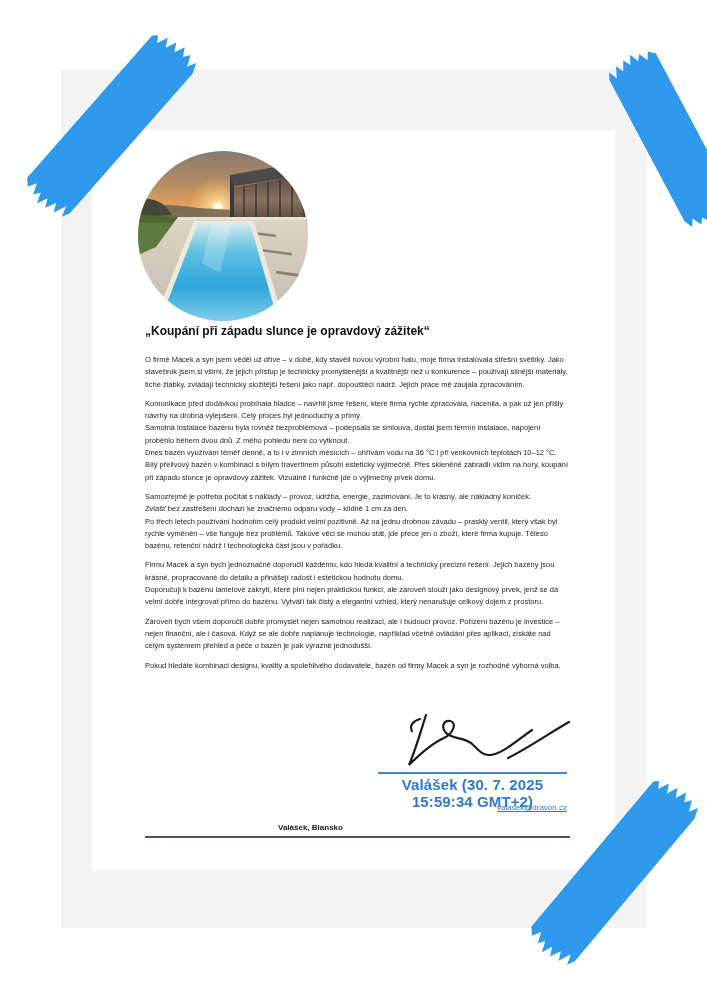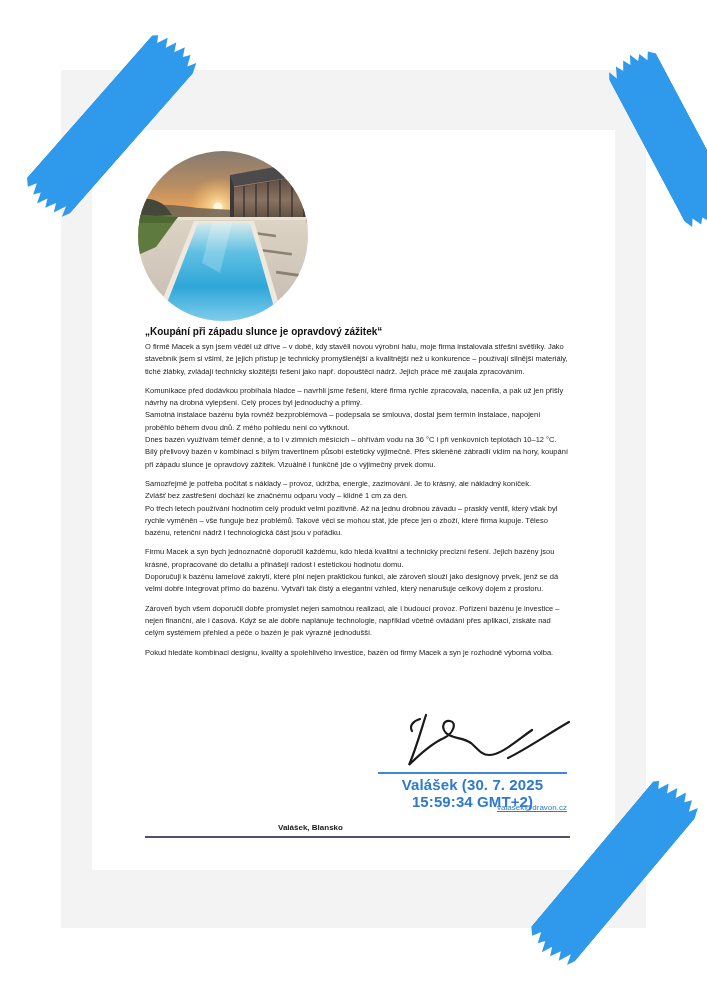--- a/index.html
+++ b/index.html
@@ -28,22 +28,22 @@
   .photo{
     position:absolute;left:46px;top:21px;width:170px;height:170px;
     border-radius:50%;overflow:hidden;
   }
   .photo svg{display:block;width:100%;height:100%;}
   .letter{
     position:absolute;left:53px;top:196px;width:426px;
     font-size:7.5px;line-height:12.3px;color:var(--body-text);
   }
   .heading{
-    font-size:10px;font-weight:bold;color:#101010;
-    margin:0 0 4px 0;line-height:11px;
+    font-size:12px;font-weight:bold;color:#101010;
+    margin:0 0 17px 0;line-height:11px;
   }
   .para{margin:0 0 7px 0;white-space:pre-line;}
   .sig-scribble{
     position:absolute;left:300px;top:580px;width:180px;height:62px;
   }
   .sig-line{
     position:absolute;left:286px;top:642px;width:189px;height:2px;
     background:var(--sigline);
   }
   .sig-stamp{
@@ -143,21 +143,21 @@
     <p class="para">O firmě Macek a syn jsem věděl už dříve – v době, kdy stavěli novou výrobní halu, moje firma instalovala střešní světlíky. Jako stavebník jsem si všiml, že jejich přístup je technicky promyšlenější a kvalitnější než u konkurence – používají silnější materiály, tiché žlábky, zvládají technicky složitější řešení jako např. dopouštěcí nádrž. Jejich práce mě zaujala zpracováním.</p>
     <p class="para">Komunikace před dodávkou probíhala hladce – navrhli jsme řešení, které firma rychle zpracovala, nacenila, a pak už jen přišly návrhy na drobná vylepšení. Celý proces byl jednoduchý a přímý.
 Samotná instalace bazénu byla rovněž bezproblémová – podepsala se smlouva, dostal jsem termín instalace, napojení proběhlo během dvou dnů. Z mého pohledu není co vytknout.
 Dnes bazén využívám téměř denně, a to i v zimních měsících – ohřívám vodu na 36 °C i při venkovních teplotách 10–12 °C. Bílý přelivový bazén v kombinaci s bílým travertinem působí esteticky výjimečně. Přes skleněné zábradlí vidím na hory, koupání při západu slunce je opravdový zážitek. Vizuálně i funkčně jde o výjimečný prvek domu.</p>
     <p class="para">Samozřejmě je potřeba počítat s náklady – provoz, údržba, energie, zazimování. Je to krásný, ale nákladný koníček.
 Zvlášť bez zastřešení dochází ke značnému odparu vody – klidně 1 cm za den.
 Po třech letech používání hodnotím celý produkt velmi pozitivně. Až na jednu drobnou závadu – prasklý ventil, který však byl rychle vyměněn – vše funguje bez problémů. Takové věci se mohou stát, jde přece jen o zboží, které firma kupuje. Těleso bazénu, retenční nádrž i technologická část jsou v pořádku.</p>
     <p class="para">Firmu Macek a syn bych jednoznačně doporučil každému, kdo hledá kvalitní a technicky precizní řešení. Jejich bazény jsou krásné, propracované do detailu a přinášejí radost i estetickou hodnotu domu.
 Doporučuji k bazénu lamelové zakrytí, které plní nejen praktickou funkci, ale zároveň slouží jako designový prvek, jenž se dá velmi dobře integrovat přímo do bazénu. Vytváří tak čistý a elegantní vzhled, který nenarušuje celkový dojem z prostoru.</p>
     <p class="para">Zároveň bych všem doporučil dobře promyslet nejen samotnou realizaci, ale i budoucí provoz. Pořízení bazénu je investice – nejen finanční, ale i časová. Když se ale dobře naplánuje technologie, například včetně ovládání přes aplikaci, získáte nad celým systémem přehled a péče o bazén je pak výrazně jednodušší.</p>
-    <p class="para">Pokud hledáte kombinaci designu, kvality a spolehlivého investice, bazén od firmy Macek a syn je rozhodně výborná volba.</p>
+    <p class="para">Pokud hledáte kombinaci designu, kvality a spolehlivého dodavatele, bazén od firmy Macek a syn je rozhodně výborná volba.</p>
   </div>
 
   <svg class="sig-scribble" viewBox="0 0 180 62" aria-hidden="true">
     <g fill="none" stroke="#1a1a1a" stroke-width="2.2" stroke-linecap="round">
       <path d="M28,9 C21,11 17,16 20,21"></path>
       <path d="M34,5 C30,17 24,39 17,55 C29,43 43,32 52,28 C62,23 65,12 58,11 C51,10 49,18 54,23 C60,29 71,27 79,33 C85,38 89,45 97,45 C109,45 123,32 140,20"></path>
       <path d="M116,48 C136,38 156,24 177,12"></path>
     </g>
   </svg>
 

